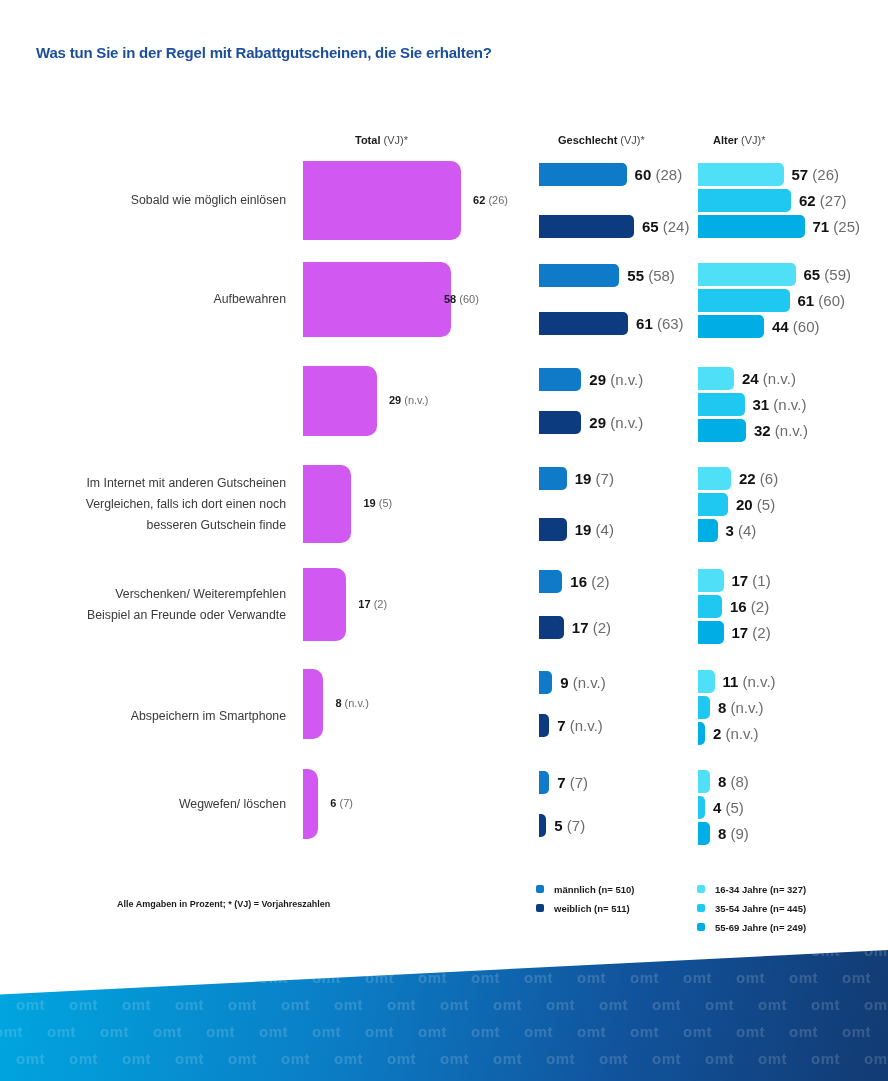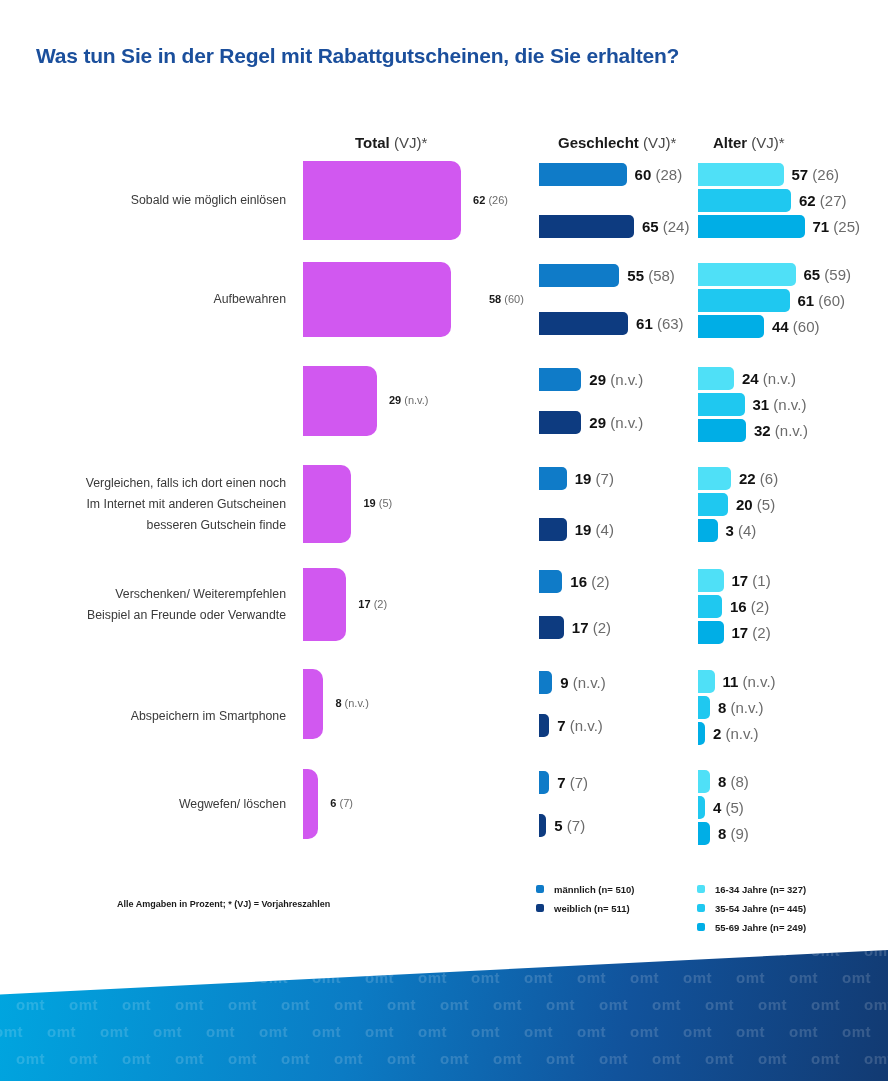--- a/index.html
+++ b/index.html
@@ -18,31 +18,31 @@
     height: 1081px;
     background: #ffffff;
     overflow: hidden;
   }
 
   
   .title {
     position: absolute;
     left: 36px;
     top: 44px;
-    font-size: 21px;
+    font-size: 15px;
     font-weight: bold;
     color: #1b4f9c;
     letter-spacing: -0.2px;
     white-space: nowrap;
   }
 
   
   .col-header {
     position: absolute;
-    font-size: 15px;
+    font-size: 11px;
     color: #1a1a1a;
     white-space: nowrap;
   }
   .col-header .hstrong { font-weight: bold; }
   .col-header .hsub { font-weight: normal; color: #4a4a4a; }
 
   #hdr-total      { left: 355px; top: 134px; }
   #hdr-geschlecht { left: 558px; top: 134px; }
   #hdr-alter      { left: 713px; top: 134px; }
 
@@ -205,21 +205,21 @@
         <div class="gbar" style="left: 698px; top: 28px; width: 93px; background: rgb(31, 200, 240);"></div>
         <div class="gval" style="left: 799px; top: 28px;"><b>62</b> <span>(27)</span></div>
         <div class="gbar" style="left: 698px; top: 54px; width: 106.5px; background: rgb(0, 174, 230);"></div>
         <div class="gval" style="left: 812.5px; top: 54px;"><b>71</b> <span>(25)</span></div>
       </div>
       <div class="row" style="top: 262px; height: 75px;">
         <div class="row-label" style="top: 27px;">
           <div>Aufbewahren</div>
         </div>
         <div class="total-bar" style="width: 147.9px; height: 75px; top: 0px; background: rgb(209, 88, 240);"></div>
-        <div class="total-val" style="left: 489px; top: 30.5px; text-align: center;"><b>58</b> <span>(60)</span></div>
+        <div class="total-val" style="left: 444px; top: 30.5px; text-align: center;"><b>58</b> <span>(60)</span></div>
         <div class="gbar" style="left: 539px; top: 2px; width: 80.3px; background: rgb(15, 123, 200);"></div>
         <div class="gval" style="left: 627.3px; top: 2px;"><b>55</b> <span>(58)</span></div>
         <div class="gbar" style="left: 539px; top: 50px; width: 89.06px; background: rgb(13, 59, 128);"></div>
         <div class="gval" style="left: 636.06px; top: 50px;"><b>61</b> <span>(63)</span></div>
         <div class="gbar" style="left: 698px; top: 1px; width: 97.5px; background: rgb(79, 224, 247);"></div>
         <div class="gval" style="left: 803.5px; top: 1px;"><b>65</b> <span>(59)</span></div>
         <div class="gbar" style="left: 698px; top: 27px; width: 91.5px; background: rgb(31, 200, 240);"></div>
         <div class="gval" style="left: 797.5px; top: 27px;"><b>61</b> <span>(60)</span></div>
         <div class="gbar" style="left: 698px; top: 53px; width: 66px; background: rgb(0, 174, 230);"></div>
         <div class="gval" style="left: 772px; top: 53px;"><b>44</b> <span>(60)</span></div>
@@ -233,22 +233,22 @@
         <div class="gval" style="left: 589.34px; top: 45px;"><b>29</b> <span>(n.v.)</span></div>
         <div class="gbar" style="left: 698px; top: 1px; width: 36px; background: rgb(79, 224, 247);"></div>
         <div class="gval" style="left: 742px; top: 1px;"><b>24</b> <span>(n.v.)</span></div>
         <div class="gbar" style="left: 698px; top: 27px; width: 46.5px; background: rgb(31, 200, 240);"></div>
         <div class="gval" style="left: 752.5px; top: 27px;"><b>31</b> <span>(n.v.)</span></div>
         <div class="gbar" style="left: 698px; top: 53px; width: 48px; background: rgb(0, 174, 230);"></div>
         <div class="gval" style="left: 754px; top: 53px;"><b>32</b> <span>(n.v.)</span></div>
       </div>
       <div class="row" style="top: 465px; height: 78px;">
         <div class="row-label" style="top: 7.5px;">
+          <div>Im Internet mit anderen Gutscheinen</div>
           <div>Vergleichen, falls ich dort einen noch</div>
-          <div>Im Internet mit anderen Gutscheinen</div>
           <div>besseren Gutschein finde</div>
         </div>
         <div class="total-bar" style="width: 48.45px; height: 78px; top: 0px; background: rgb(209, 88, 240);"></div>
         <div class="total-val" style="left: 363.45px; top: 32px;"><b>19</b> <span>(5)</span></div>
         <div class="gbar" style="left: 539px; top: 2px; width: 27.74px; background: rgb(15, 123, 200);"></div>
         <div class="gval" style="left: 574.74px; top: 2px;"><b>19</b> <span>(7)</span></div>
         <div class="gbar" style="left: 539px; top: 53px; width: 27.74px; background: rgb(13, 59, 128);"></div>
         <div class="gval" style="left: 574.74px; top: 53px;"><b>19</b> <span>(4)</span></div>
         <div class="gbar" style="left: 698px; top: 1.5px; width: 33px; background: rgb(79, 224, 247);"></div>
         <div class="gval" style="left: 739px; top: 1.5px;"><b>22</b> <span>(6)</span></div>

